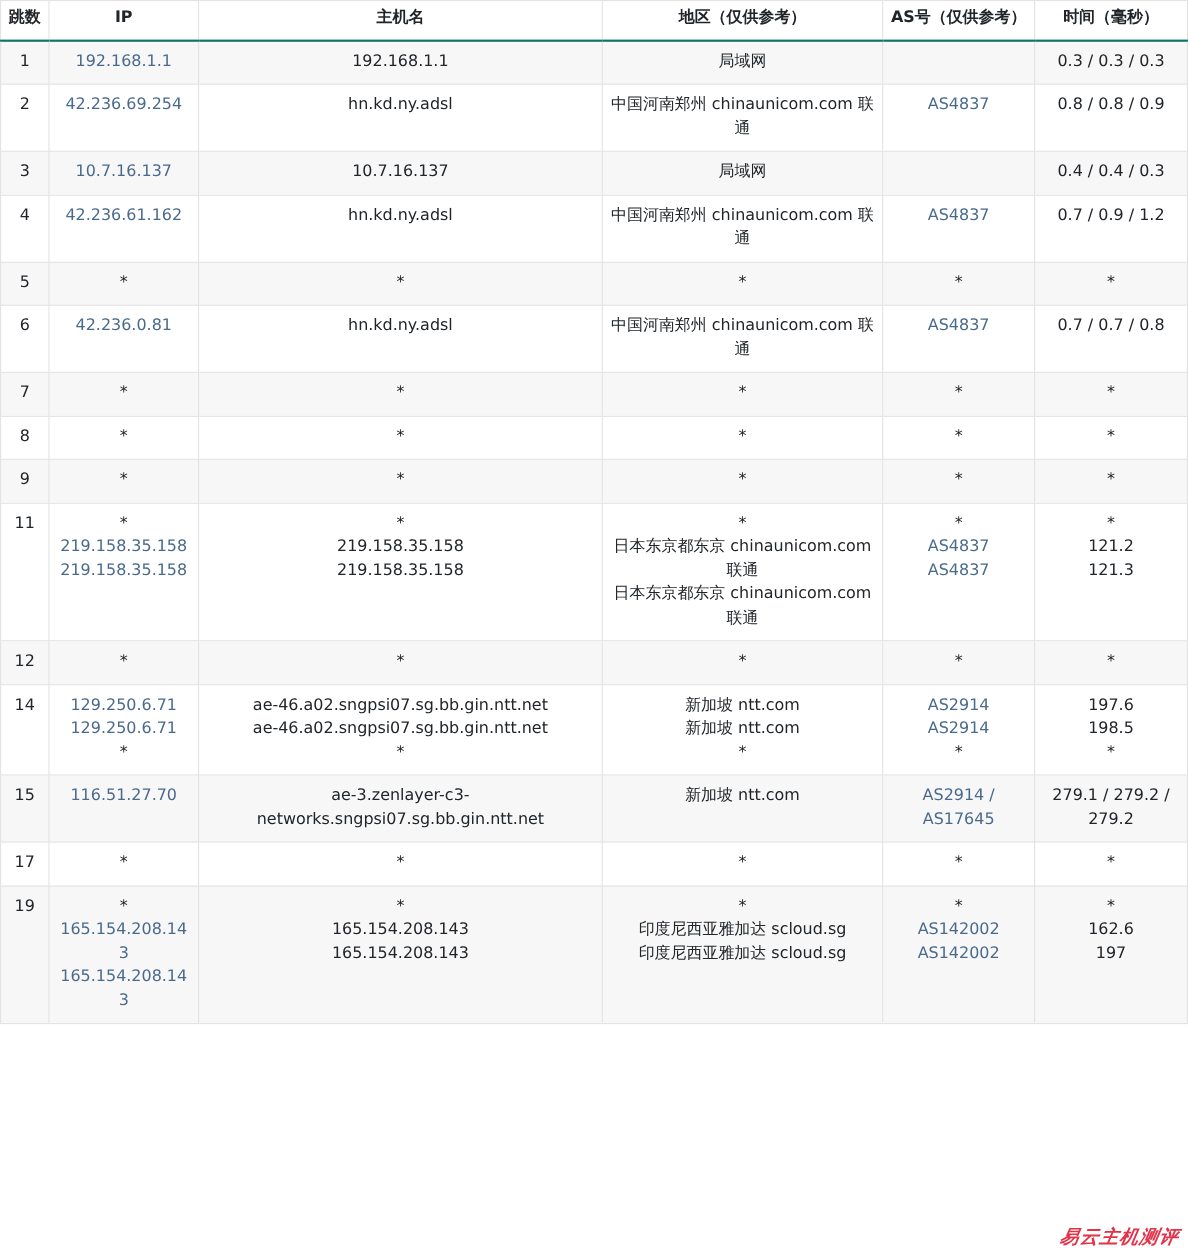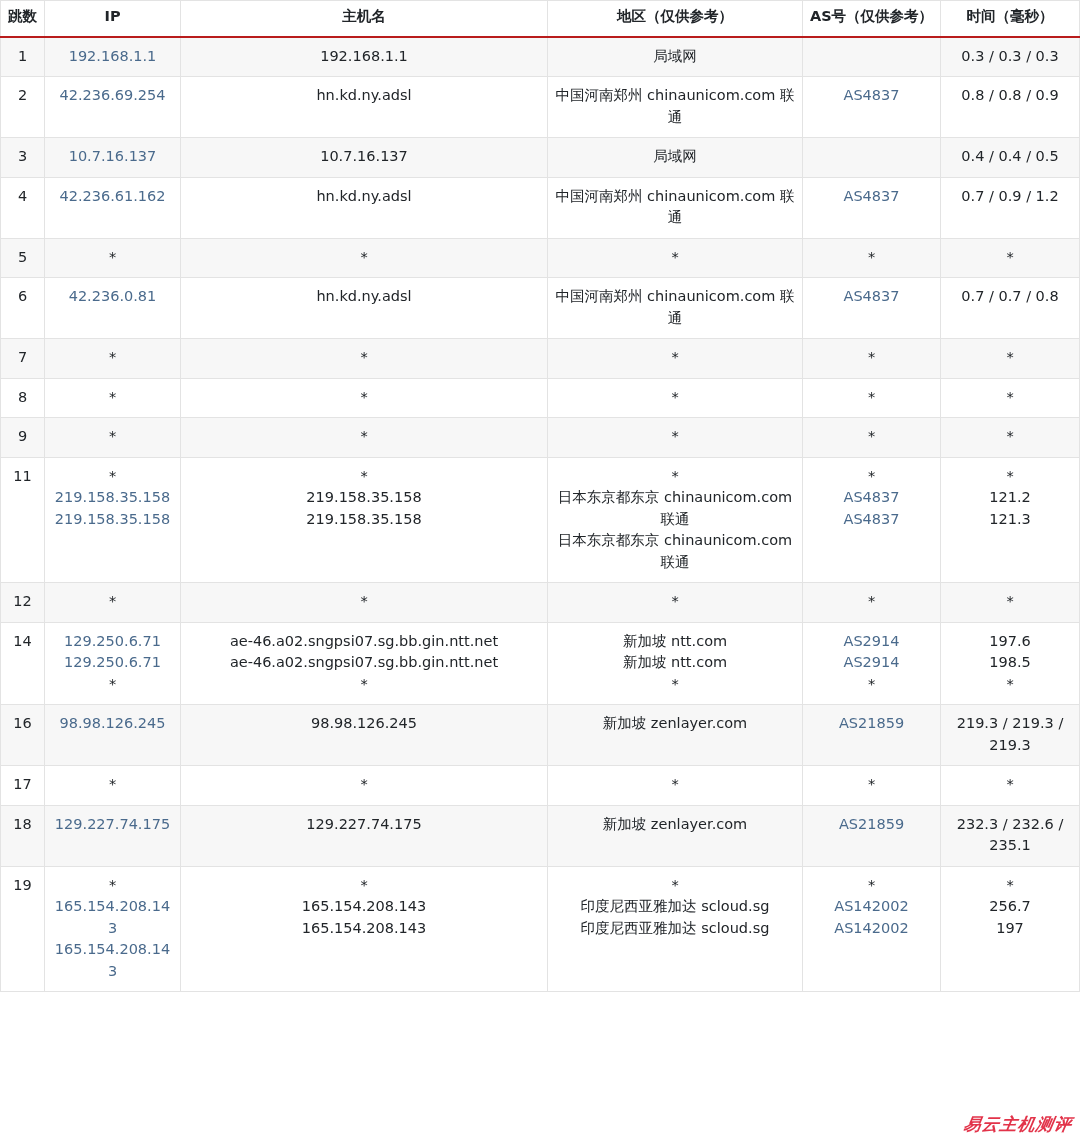--- a/index.html
+++ b/index.html
@@ -6,21 +6,21 @@
   body { width:1080px; height:1142px; overflow:hidden; position:relative;
          font-family:"DejaVu Sans","Liberation Sans",sans-serif; color:#212529; }
   table.trace { border-collapse:collapse; table-layout:fixed; width:1079px; font-size:14.5px; line-height:21.5px; }
   table.trace col.c-hop { width:44px; }
   table.trace col.c-ip { width:136px; }
   table.trace col.c-host { width:367px; }
   table.trace col.c-geo { width:255px; }
   table.trace col.c-as { width:138px; }
   table.trace col.c-time { width:139px; }
   th, td { border:1px solid #e3e3e3; text-align:center; vertical-align:top; padding:8px 6px 9px 6px; word-wrap:break-word; }
-  thead th { font-weight:bold; vertical-align:bottom; padding:5px 6px 8px 6px; border-bottom:2px solid #b91c1c; background:#ffffff; }
+  thead th { font-weight:bold; vertical-align:bottom; padding:5px 6px 8px 6px; border-bottom:2px solid #0f766e; background:#ffffff; }
   thead th.hop-h { padding-left:2px; padding-right:2px; }
   tbody tr:nth-child(odd) { background:#f7f7f7; }
   tbody tr:nth-child(even) { background:#ffffff; }
   td.hop { padding-left:2px; padding-right:2px; }
   .ln { display:block; }
   .link { color:#4a6a8c; text-decoration:none; cursor:pointer; }
   .plain { color:#212529; }
   .watermark { position:absolute; right:8px; bottom:6px; color:#e0223a; font-style:italic; font-weight:bold;
                font-size:17px; letter-spacing:1px; opacity:0.92; pointer-events:none;
                font-family:"DejaVu Serif","Liberation Serif",serif; transform:skewX(-10deg); }
@@ -88,21 +88,21 @@
           <span class="ln link">10.7.16.137</span>
         </td>
         <td>
           <span class="ln plain">10.7.16.137</span>
         </td>
         <td>
           <span class="ln plain">局域网</span>
         </td>
         <td></td>
         <td>
-          <span class="ln plain">0.4 / 0.4 / 0.5</span>
+          <span class="ln plain">0.4 / 0.4 / 0.3</span>
         </td>
       </tr>
       <tr>
         <td class="hop">4</td>
         <td>
           <span class="ln link">42.236.61.162</span>
         </td>
         <td>
           <span class="ln plain">hn.kd.ny.adsl</span>
         </td>
@@ -274,71 +274,53 @@
           <span class="ln link">AS2914</span>
           <span class="ln plain">*</span>
         </td>
         <td>
           <span class="ln plain">197.6</span>
           <span class="ln plain">198.5</span>
           <span class="ln plain">*</span>
         </td>
       </tr>
       <tr>
-        <td class="hop">16</td>
-        <td>
-          <span class="ln link">98.98.126.245</span>
-        </td>
-        <td>
-          <span class="ln plain">98.98.126.245</span>
-        </td>
-        <td>
-          <span class="ln plain">新加坡 zenlayer.com</span>
-        </td>
-        <td>
-          <span class="ln link">AS21859</span>
-        </td>
-        <td>
-          <span class="ln plain">219.3 / 219.3 / 219.3</span>
+        <td class="hop">15</td>
+        <td>
+          <span class="ln link">116.51.27.70</span>
+        </td>
+        <td>
+          <span class="ln plain">ae-3.zenlayer-c3-networks.sngpsi07.sg.bb.gin.ntt.net</span>
+        </td>
+        <td>
+          <span class="ln plain">新加坡 ntt.com</span>
+        </td>
+        <td>
+          <span class="ln link">AS2914 / AS17645</span>
+        </td>
+        <td>
+          <span class="ln plain">279.1 / 279.2 / 279.2</span>
         </td>
       </tr>
       <tr>
         <td class="hop">17</td>
         <td>
           <span class="ln plain">*</span>
         </td>
         <td>
           <span class="ln plain">*</span>
         </td>
         <td>
           <span class="ln plain">*</span>
         </td>
         <td>
           <span class="ln plain">*</span>
         </td>
         <td>
           <span class="ln plain">*</span>
-        </td>
-      </tr>
-      <tr>
-        <td class="hop">18</td>
-        <td>
-          <span class="ln link">129.227.74.175</span>
-        </td>
-        <td>
-          <span class="ln plain">129.227.74.175</span>
-        </td>
-        <td>
-          <span class="ln plain">新加坡 zenlayer.com</span>
-        </td>
-        <td>
-          <span class="ln link">AS21859</span>
-        </td>
-        <td>
-          <span class="ln plain">232.3 / 232.6 / 235.1</span>
         </td>
       </tr>
       <tr>
         <td class="hop">19</td>
         <td>
           <span class="ln plain">*</span>
           <span class="ln link">165.154.208.143</span>
           <span class="ln link">165.154.208.143</span>
         </td>
         <td>
@@ -351,20 +333,20 @@
           <span class="ln plain">印度尼西亚雅加达 scloud.sg</span>
           <span class="ln plain">印度尼西亚雅加达 scloud.sg</span>
         </td>
         <td>
           <span class="ln plain">*</span>
           <span class="ln link">AS142002</span>
           <span class="ln link">AS142002</span>
         </td>
         <td>
           <span class="ln plain">*</span>
-          <span class="ln plain">256.7</span>
+          <span class="ln plain">162.6</span>
           <span class="ln plain">197</span>
         </td>
       </tr>
     </tbody>
 </table>
 
 <div class="watermark">易云主机测评</div>
 
 </body></html>

